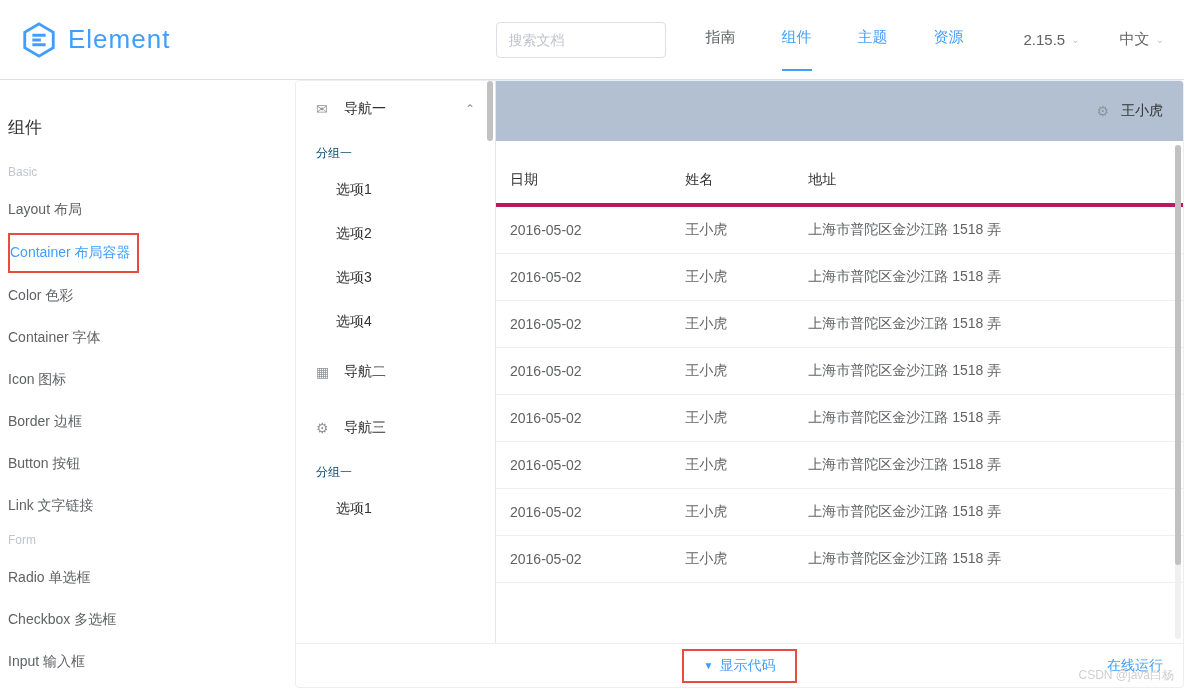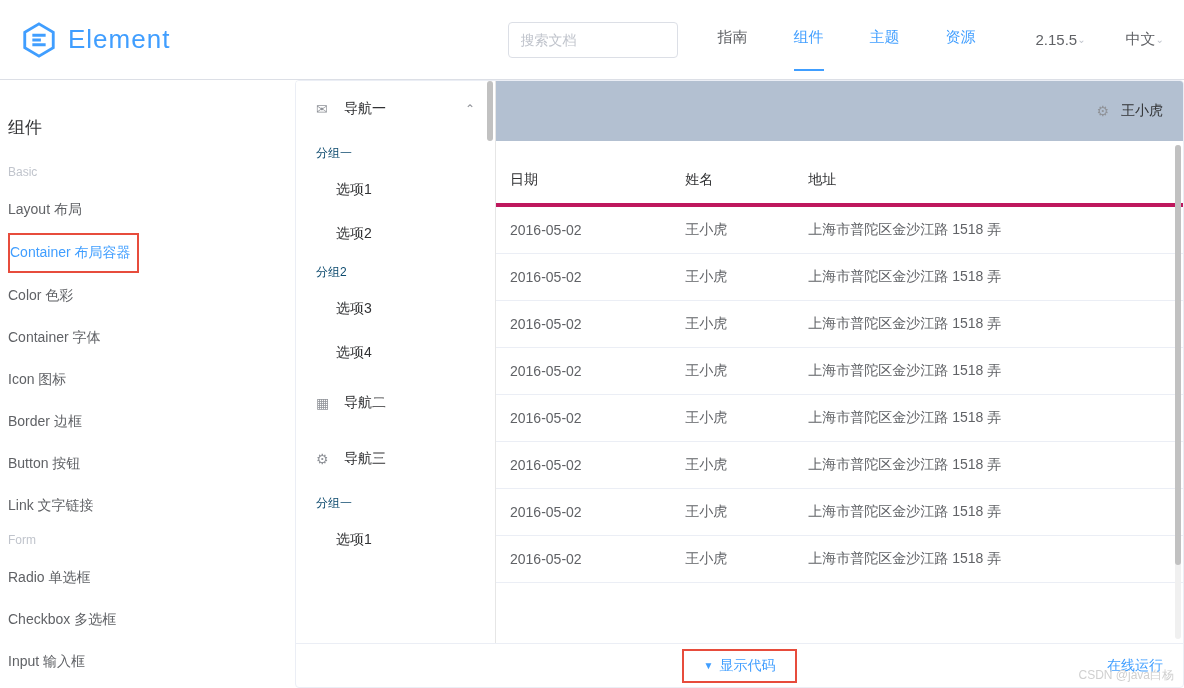--- a/index.html
+++ b/index.html
@@ -10,21 +10,21 @@
 .logo { display: flex; align-items: center; font-size: 26px; color: #409eff; font-weight: 500; letter-spacing: 1px; }
 .logo svg { width: 38px; height: 38px; margin-right: 10px; }
 .spacer { flex: 1; }
 .search-box { width: 170px; height: 36px; border: 1px solid #dcdfe6; border-radius: 4px; padding: 0 12px; font-size: 14px; color: #737373; outline: none; margin-right: 40px; }
 .search-box::placeholder { color: #c0c4cc; }
 .nav { display: flex; gap: 46px; }
 .nav-item { font-size: 15px; color: #606266; cursor: pointer; position: relative; padding-bottom: 4px; }
 .nav-item.active { color: #409eff; }
 .nav-item.active::after { content: ""; position: absolute; left: 0; right: 0; bottom: -20px; height: 2px; background: #409eff; }
 .right-group { display: flex; align-items: center; gap: 40px; margin-left: 60px; }
-.dropdown { font-size: 15px; color: #606266; cursor: pointer; display: flex; align-items: center; }
+.dropdown { font-size: 15px; color: #606266; cursor: pointer; display: flex; align-items: center; gap: 6px; }
 .chev { font-size: 10px; color: #c0c4cc; }
 
 
 .body { display: flex; height: calc(100% - 80px); }
 .sidebar { width: 295px; padding: 30px 0 0 8px; overflow-y: auto; border-right: 1px solid transparent; }
 .side-title { font-size: 17px; color: #303133; padding: 6px 0 20px 0; font-weight: 500; }
 .side-group { font-size: 12px; color: #c0c4cc; padding: 6px 0 10px 0; }
 .side-item { font-size: 14px; color: #606266; padding: 12px 0; cursor: pointer; }
 .side-item.active { color: #409eff; }
 .red-box { border: 2px solid #e74c3c; display: inline-block; padding: 9px 6px 9px 0; margin: 2px 0; }
@@ -122,21 +122,20 @@
           <div class="menu-scroll"></div>
           <div class="menu-section">
             <div class="menu-head">
               <span class="icon">✉</span>
               <span>导航一</span>
               <span class="arrow">⌃</span>
             </div>
             <div class="menu-group">分组一</div>
             <div class="menu-item">选项1</div>
             <div class="menu-item">选项2</div>
-            <div class="menu-group">分组2</div>
             <div class="menu-item">选项3</div>
             <div class="menu-item">选项4</div>
           </div>
           <div class="menu-section">
             <div class="menu-head">
               <span class="icon">▦</span>
               <span>导航二</span>
             </div>
           </div>
           <div class="menu-section">

